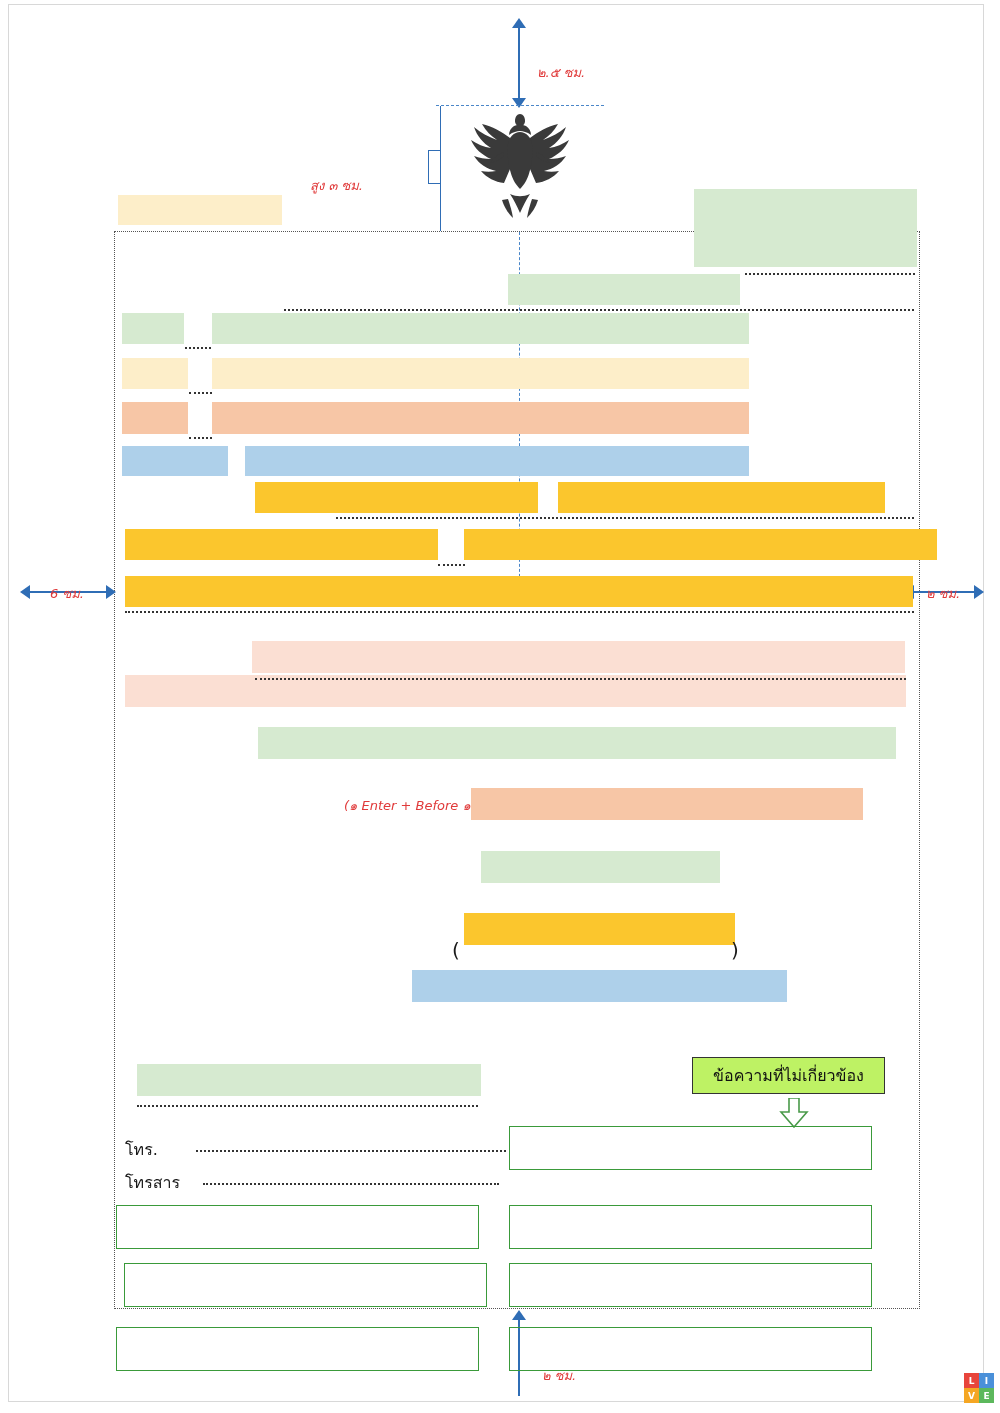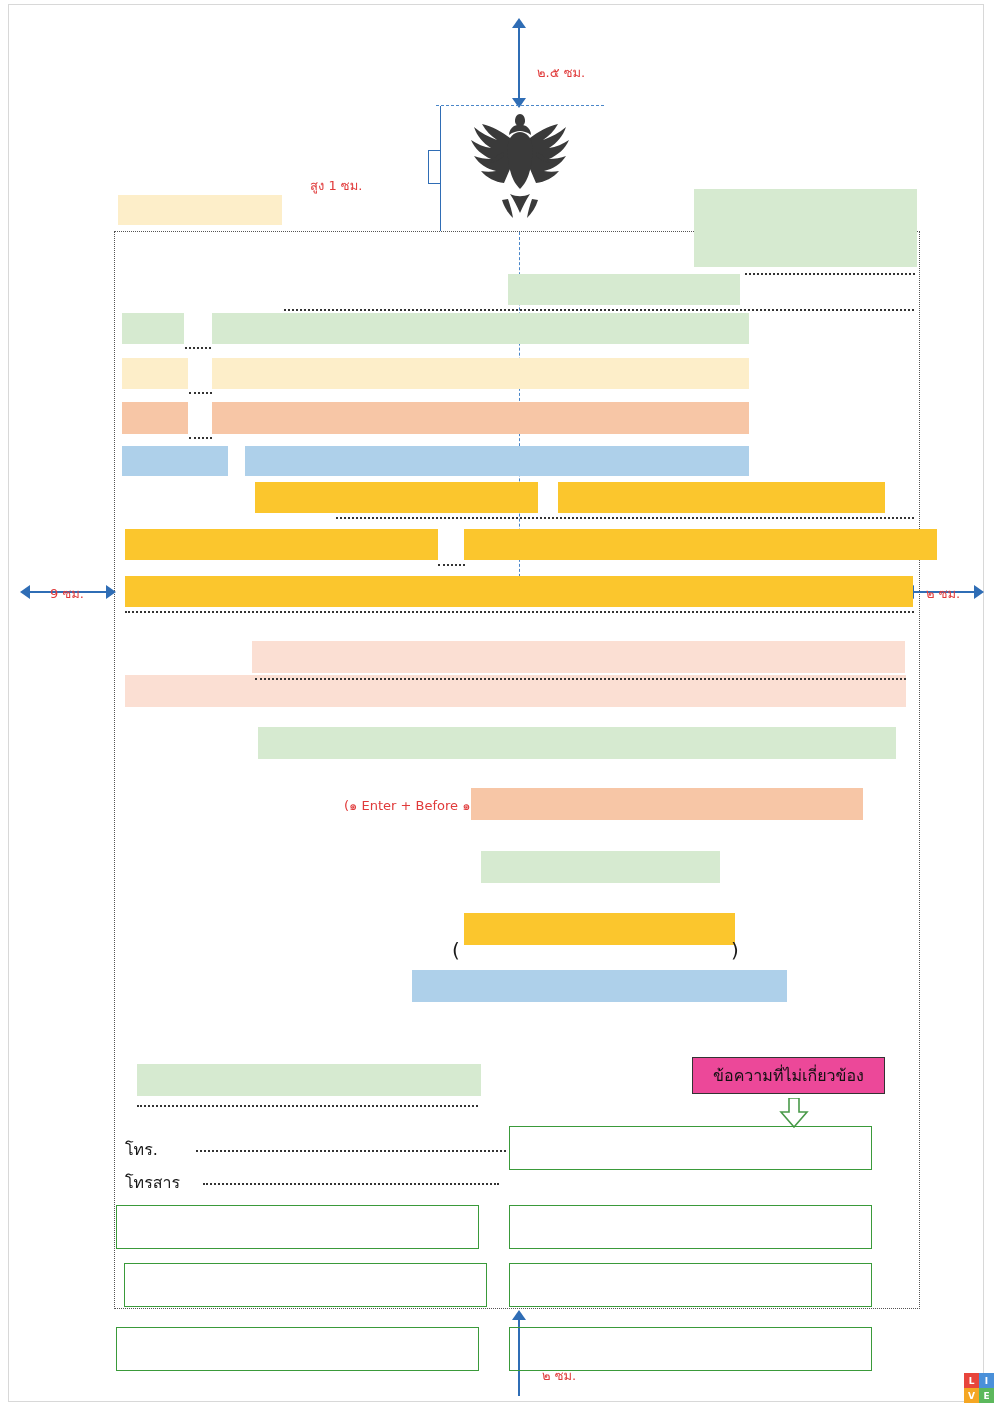--- a/index.html
+++ b/index.html
@@ -37,31 +37,32 @@
   
   .dots{
     position:absolute;height:0;border-top:2px dotted #333;
   }
   
   .arrow-v, .arrow-h{position:absolute;background:#2f6db5;}
   .lbl-red{
     position:absolute;color:#e03a3a;font-size:13px;
     font-family:"DejaVu Sans","Liberation Sans",sans-serif;
     white-space:nowrap;
+    font-style:italic;
   }
   .txt{
     position:absolute;color:#1a1a1a;font-size:16px;white-space:nowrap;
     font-family:"DejaVu Sans","Liberation Sans",sans-serif;
   }
   .answer-box{
     position:absolute;border:1.5px solid #3a9a3a;background:transparent;
     box-sizing:border-box;
   }
   .callout{
-    position:absolute;border:1px solid #333;background:#ec4899;
+    position:absolute;border:1px solid #333;background:#bef264;
     box-sizing:border-box;display:flex;align-items:center;justify-content:center;
     font-size:16px;color:#111;
   }
   
   .emblem{
     position:absolute;left:458px;top:108px;width:124px;height:118px;
     display:flex;align-items:center;justify-content:center;
   }
   .emblem svg{display:block;}
   
@@ -95,21 +96,21 @@
     <div style="position:absolute;left:512px;top:98px;width:0;height:0;border-left:7px solid transparent;border-right:7px solid transparent;border-top:10px solid #2f6db5;"></div>
   </div>
   <div class="lbl-red" style="left:537px;top:62px;">๒.๕ ซม.</div>
 
   <div class="hline-dash"></div>
 
   <div>
     <div class="arrow-v" style="left:440px;top:106px;width:1px;height:125px;"></div>
     <div class="bracket" style="left:428px;top:150px;width:12px;height:32px;"></div>
   </div>
-  <div class="lbl-red" style="left:310px;top:175px;">สูง 1 ซม.</div>
+  <div class="lbl-red" style="left:310px;top:175px;">สูง ๓ ซม.</div>
 
   <div class="emblem">
     <svg width="124" height="118" viewBox="0 0 124 118" aria-hidden="true">
       <g fill="#3a3a3a">
 
         <path d="M62 6 c3 0 5 3 5 7 c0 3-2 5-5 5 c-3 0-5-2-5-5 c0-4 2-7 5-7z"></path>
         <path d="M56 18 c4-2 8-2 12 0 c3 2 5 5 5 9 c-4-3-8-4-11-4 c-3 0-7 1-11 4 c0-4 2-7 5-9z"></path>
 
         <path d="M52 30 C44 24 34 18 24 16 c4 7 9 12 15 16 c-8-3-16-7-23-13 c3 9 9 16 17 21 c-7-1-14-4-20-8 c4 9 11 15 20 19 c-6 0-12-1-17-3 c5 8 13 13 22 15 c-5 1-10 1-15 0 c6 7 14 11 23 12 l6-14 z"></path>
 
@@ -128,21 +129,21 @@
   </div>
 
   <div class="margin-frame"></div>
   <div class="vline-dash"></div>
 
   <div>
     <div class="arrow-h" style="left:30px;top:591px;width:84px;height:2px;"></div>
     <div style="position:absolute;left:20px;top:585px;width:0;height:0;border-top:7px solid transparent;border-bottom:7px solid transparent;border-right:10px solid #2f6db5;"></div>
     <div style="position:absolute;left:106px;top:585px;width:0;height:0;border-top:7px solid transparent;border-bottom:7px solid transparent;border-left:10px solid #2f6db5;"></div>
   </div>
-  <div class="lbl-red" style="left:50px;top:583px;">9 ซม.</div>
+  <div class="lbl-red" style="left:50px;top:583px;">6 ซม.</div>
 
   <div>
     <div class="arrow-h" style="left:912px;top:591px;width:70px;height:2px;"></div>
     <div style="position:absolute;left:904px;top:585px;width:0;height:0;border-top:7px solid transparent;border-bottom:7px solid transparent;border-right:10px solid #2f6db5;"></div>
     <div style="position:absolute;left:974px;top:585px;width:0;height:0;border-top:7px solid transparent;border-bottom:7px solid transparent;border-left:10px solid #2f6db5;"></div>
   </div>
   <div class="lbl-red" style="left:926px;top:583px;">๒ ซม.</div>
 
   <div>
     <div class="arrow-v" style="left:518px;top:1318px;width:2px;height:78px;"></div>

